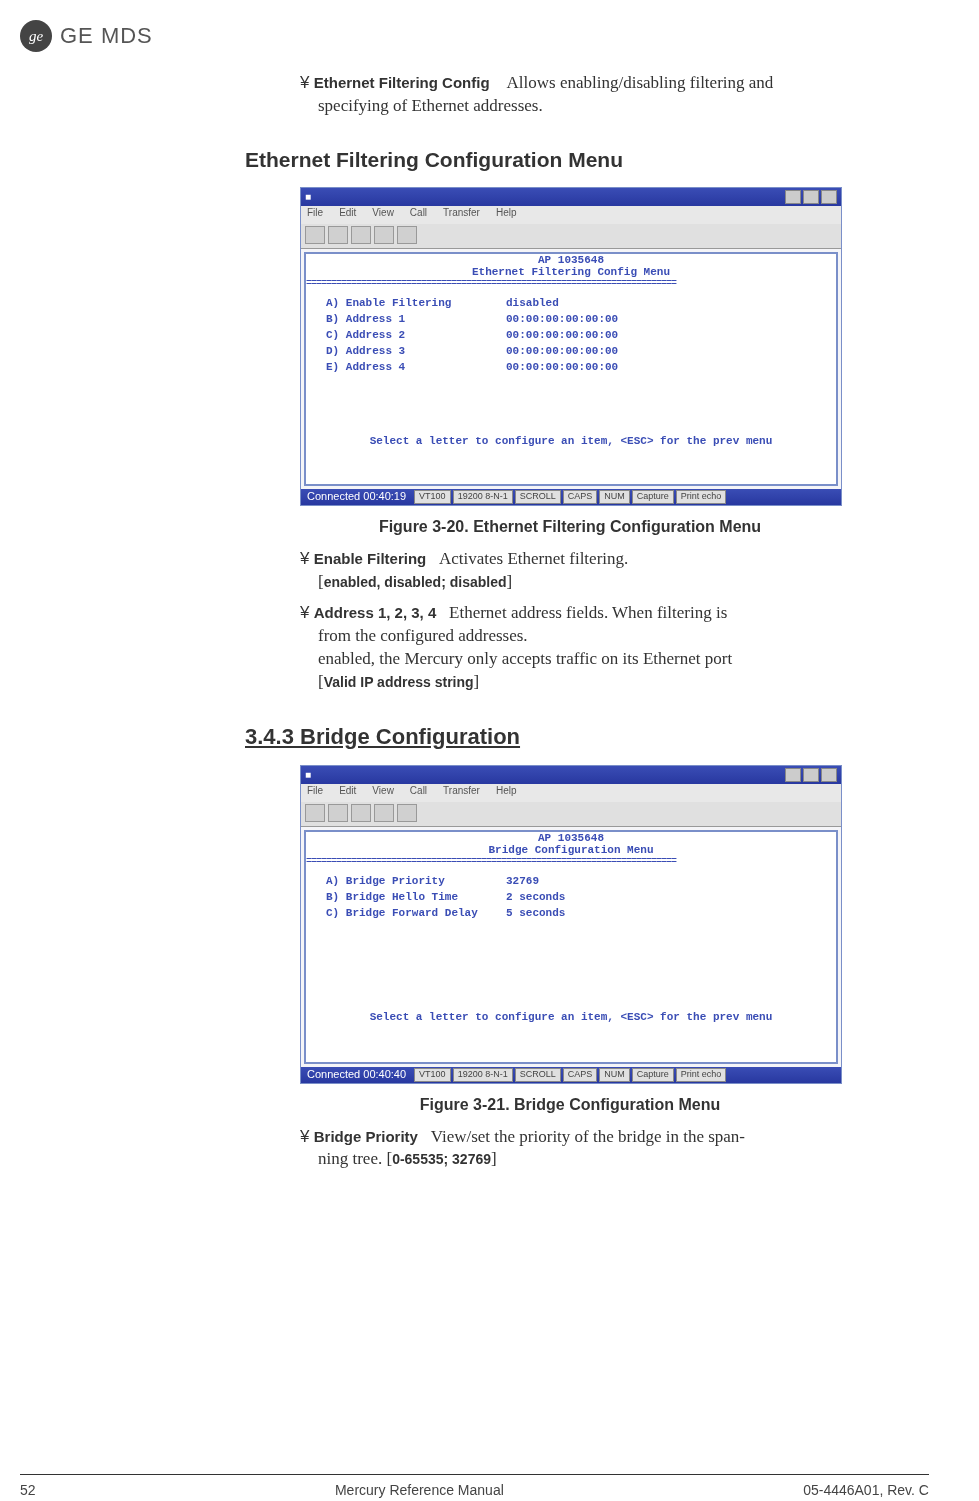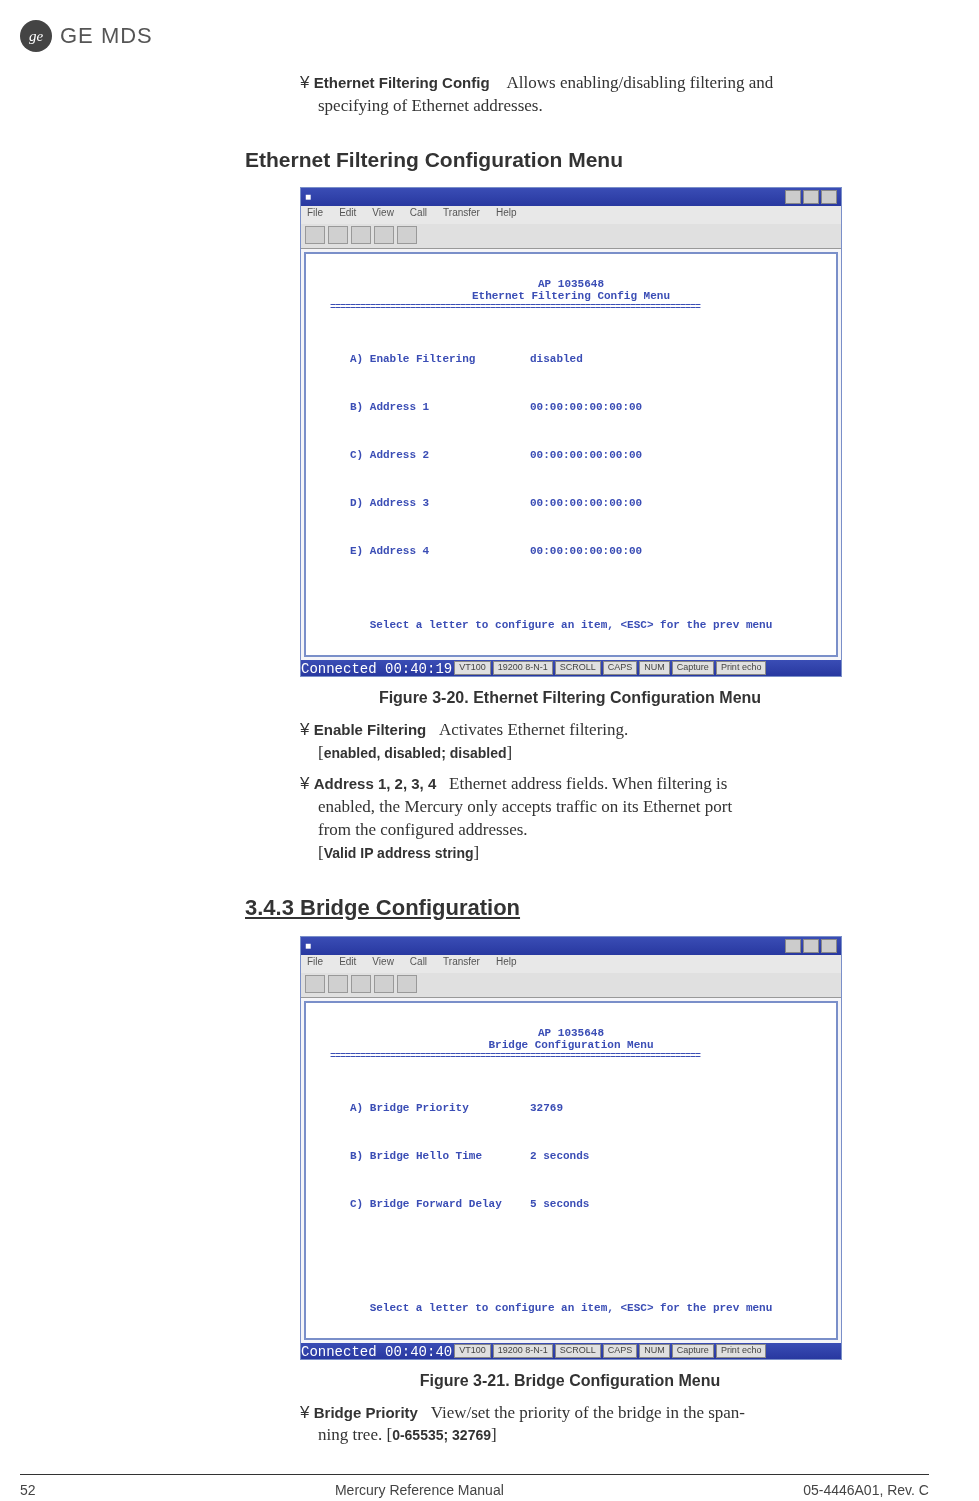--- a/index.html
+++ b/index.html
@@ -137,21 +137,21 @@
     .tool-btn {
       width: 18px;
       height: 16px;
       background: #d0d0d0;
       border: 1px solid #999;
     }
     .terminal-body {
       background: white;
       border: 2px solid #7a8fc9;
       margin: 3px;
-      padding: 24px;
+      padding: 0;
       min-height: 230px;
       position: relative;
     }
     .term-header {
       text-align: center;
       color: #3a4db5;
       font-weight: bold;
       font-size: 11px;
     }
     .term-title {
@@ -163,21 +163,20 @@
     .term-divider {
       color: #3a4db5;
       font-size: 10px;
       overflow: hidden;
       white-space: nowrap;
       letter-spacing: -1px;
     }
     .term-row {
       display: flex;
       padding: 2px 20px;
-      margin-top: 32px;
     }
     .term-key {
       color: #3a4db5;
       font-weight: bold;
       font-size: 11px;
       width: 180px;
     }
     .term-val {
       color: #3a4db5;
       font-weight: bold;
@@ -202,23 +201,22 @@
       background: #e0e0e0;
       color: #444;
       border: 1px solid #888;
       padding: 0 4px;
       margin-left: 2px;
       height: 12px;
       margin-top: 1px;
     }
     .status-conn {
       color: white;
-      padding: 1px 0;
-      font-size: 14px;
-      font-family: Liberation Mono, monospace;
+      padding: 1px 6px;
+      font-size: 11px;
     }
     .figure-caption {
       margin-left: 280px;
       text-align: center;
       font-family: Arial, sans-serif;
       font-weight: bold;
       font-size: 16px;
       color: #333;
       width: 540px;
       margin-top: 8px;
@@ -335,22 +333,22 @@
       <span class="label">Enable Filtering</span>
       <span class="desc">&nbsp;&nbsp;<span>Activates Ethernet filtering.</span></span>
       <div class="continuation">
         <span>[</span><span class="range">enabled, disabled; disabled</span><span>]</span>
       </div>
     </div>
     <div class="bullet-item">
       <span class="bullet">¥</span>
       <span class="label">Address 1, 2, 3, 4</span>
       <span class="desc">&nbsp;&nbsp;<span>Ethernet address fields. When filtering is</span></span>
+      <div class="continuation desc">from the configured addresses.</div>
       <div class="continuation desc">enabled, the Mercury only accepts traffic on its Ethernet port</div>
-      <div class="continuation desc">from the configured addresses.</div>
       <div class="continuation">
         <span>[</span><span class="range">Valid IP address string</span><span>]</span>
       </div>
     </div>
   </div>
 
   <div class="subsection-heading">3.4.3 Bridge Configuration</div>
 
   <div class="terminal-window">
     <div class="titlebar">

